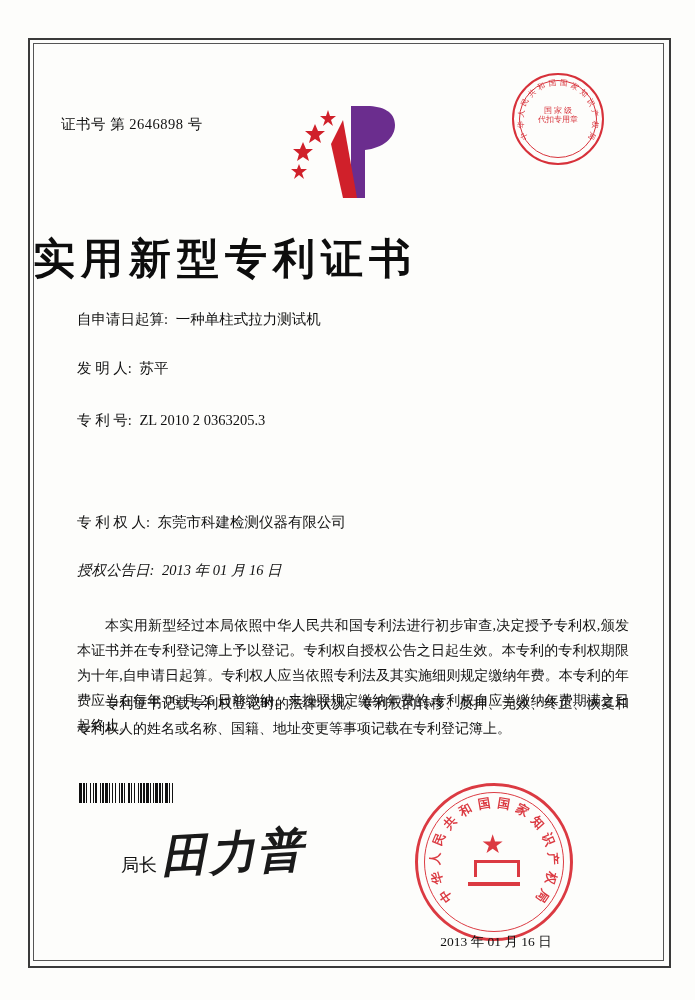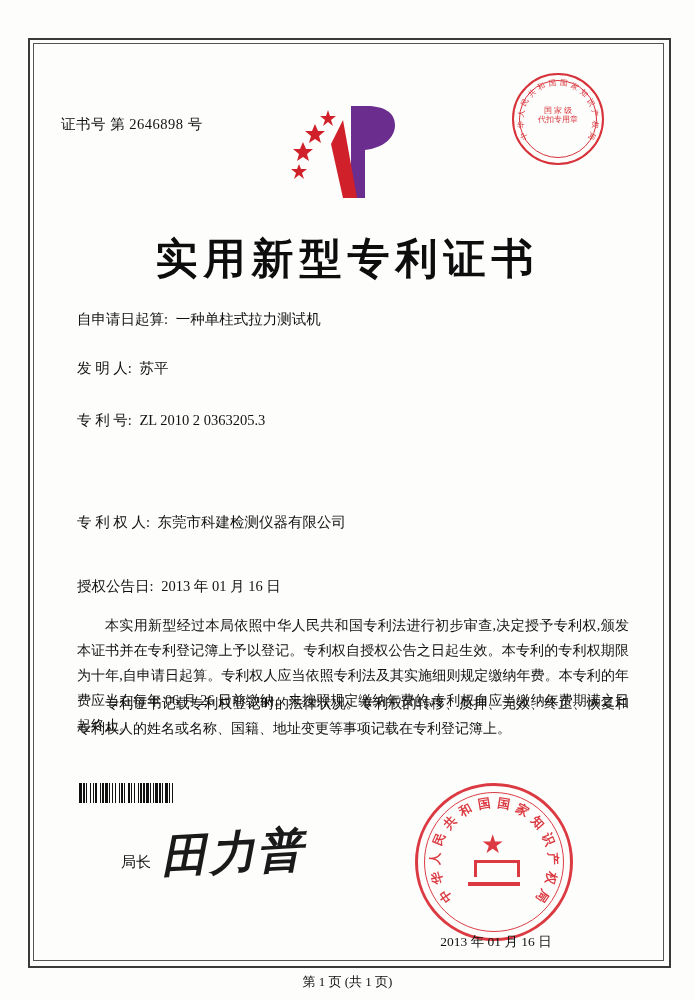--- a/index.html
+++ b/index.html
@@ -99,21 +99,20 @@
     width: 8px;
     text-align: center;
   }
 
   
   .main-title {
     position: absolute;
     left: 0;
     right: 0;
     top: 188px;
-    text-align: center;
     font-size: 42px;
     font-weight: bold;
     letter-spacing: 6px;
     color: #0d0d0d;
     font-family: "DejaVu Serif", "Liberation Serif", serif;
   }
 
   
   .field {
     position: absolute;
@@ -127,21 +126,21 @@
   }
   .field .val {
     display: inline-block;
     margin-left: 4px;
   }
   .f1 { top: 267px; }
   .f2 { top: 316px; }
   .f3 { top: 368px; }
   .f4 { top: 419px; }
   .f5 { top: 470px; }
-  .f6 { top: 534px; }
+  .f6 { top: 518px; font-style: italic; }
 
   
   .para {
     position: absolute;
     left: 44px;
     width: 552px;
     font-size: 14px;
     line-height: 25px;
     text-indent: 28px;
     text-align: justify;
@@ -163,21 +162,21 @@
     background: #111;
     height: 100%;
     vertical-align: top;
   }
 
   
   .director-label {
     position: absolute;
     left: 88px;
     top: 810px;
-    font-size: 15px;
+    font-size: 18px;
     color: #111;
   }
   .signature {
     position: absolute;
     left: 128px;
     top: 778px;
     width: 200px;
     height: 70px;
     font-family: "DejaVu Serif", serif;
     font-size: 46px;
@@ -366,16 +365,15 @@
           <span class="arc-char" style="transform: rotate(86.5385deg);">产</span>
           <span class="arc-char" style="transform: rotate(105.769deg);">权</span>
           <span class="arc-char" style="transform: rotate(125deg);">局</span>
         </div>
       <div class="star">★</div>
       <div class="emblem"></div>
     </div>
 
     <div class="seal-date">2013 年 01 月 16 日</div>
 
-    <div class="footer">第 1 页 (共 1 页)</div>
 
   </div>
 </div>
 
 </body></html>

